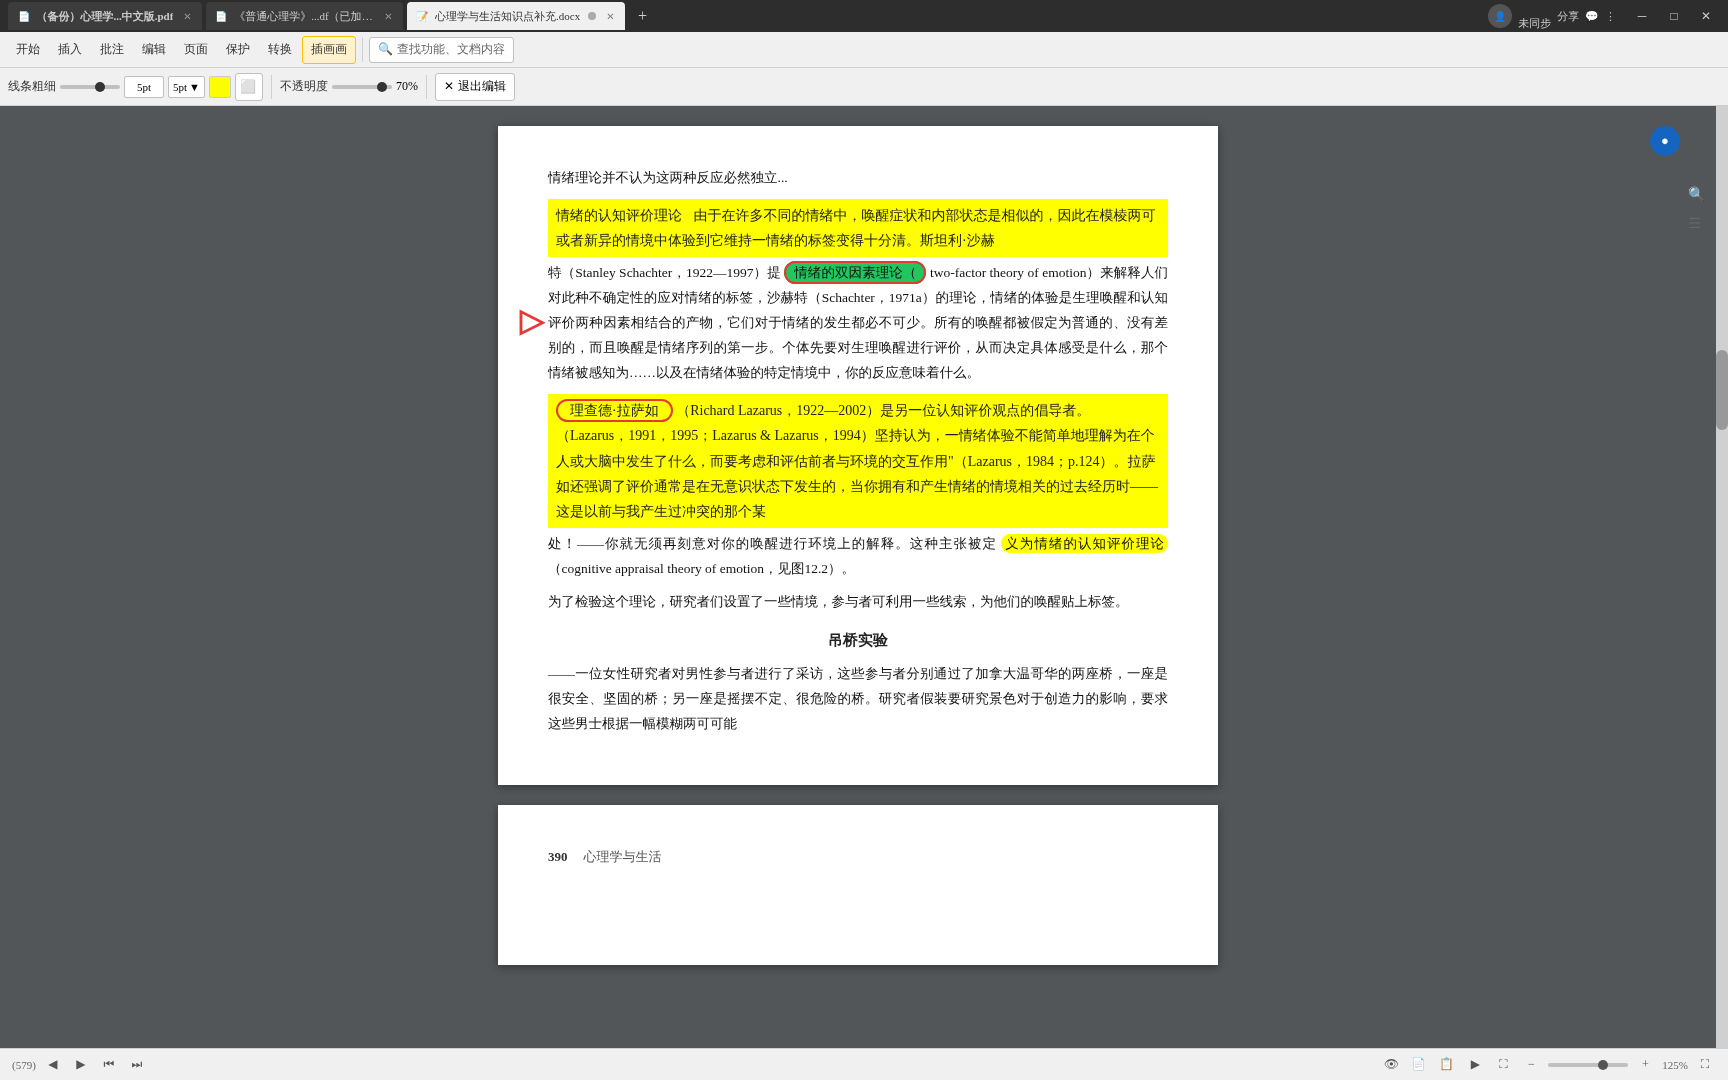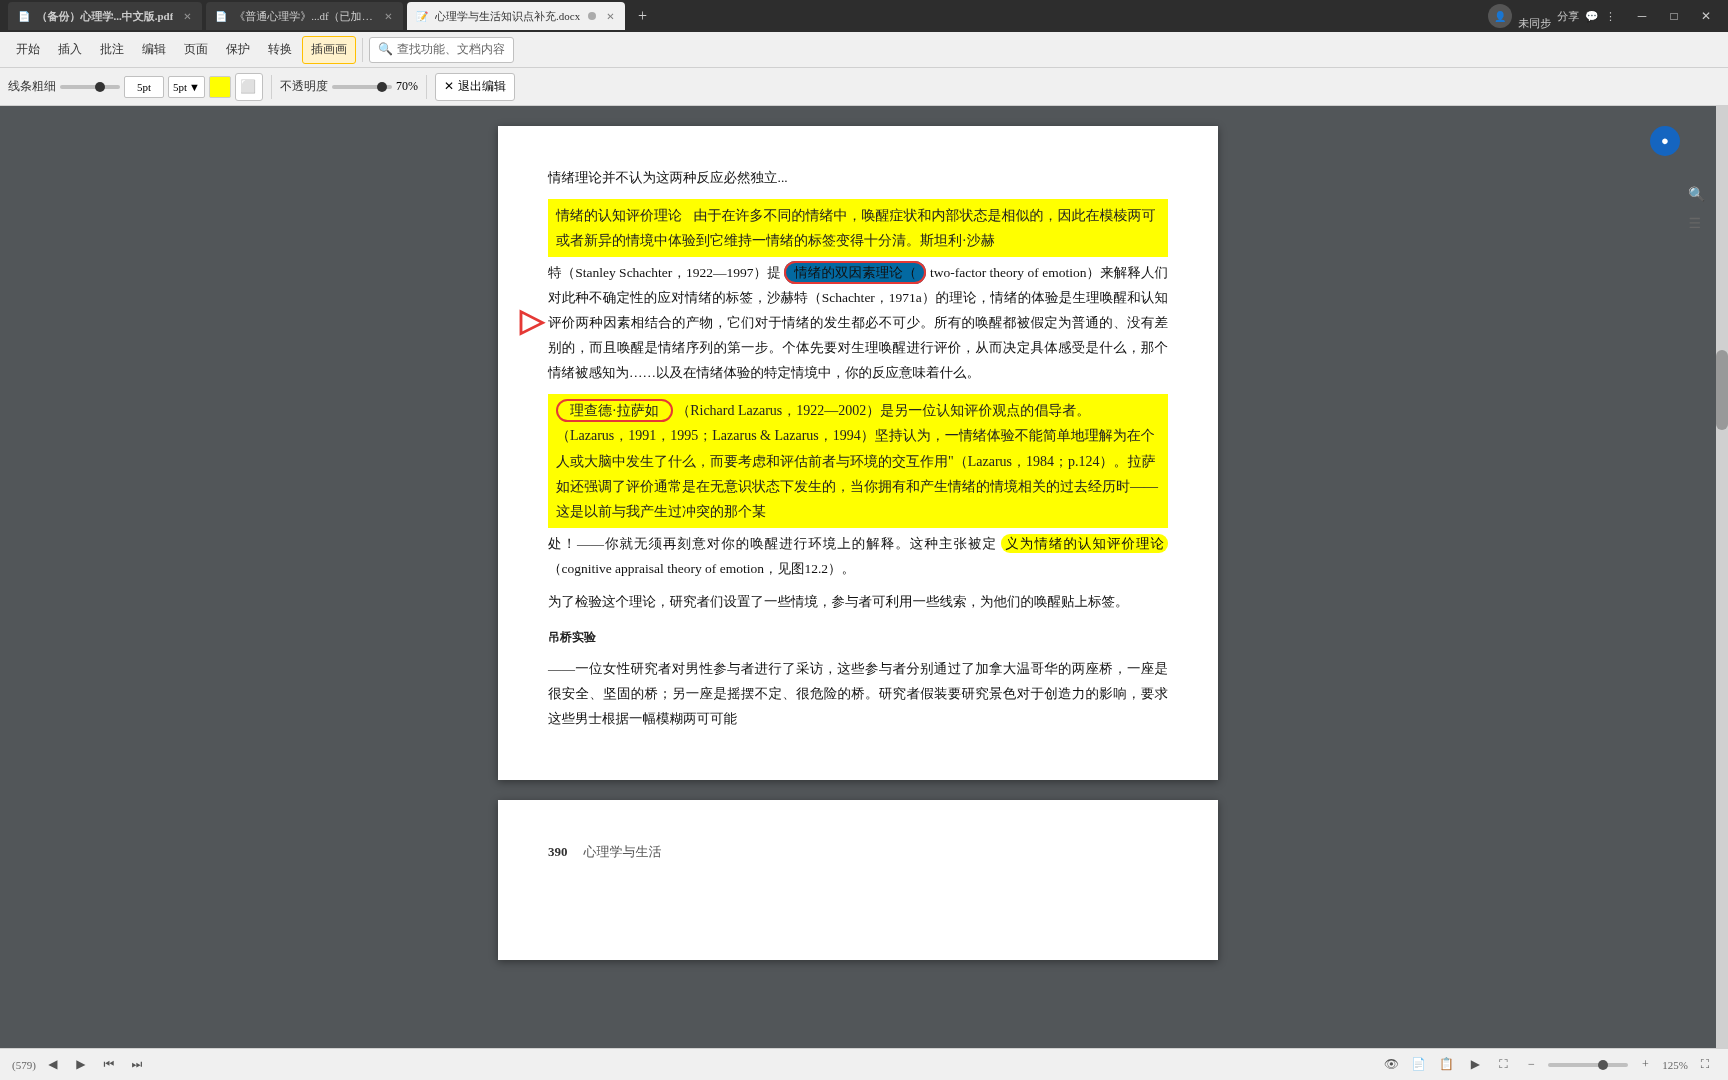--- a/index.html
+++ b/index.html
@@ -299,24 +299,24 @@
 
     .paragraph {
       margin-bottom: 8px;
       line-height: 1.85;
       font-size: 13.5px;
       color: #111;
       text-align: justify;
     }
 
     .section-title {
-      text-align: left;
+      text-align: center;
       font-weight: bold;
       margin: 12px 0 8px;
-      font-size: 12px;
+      font-size: 15px;
     }
 
     .page-num {
       font-size: 13px;
       font-weight: bold;
       color: #333;
     }
 
     .page-header-row {
       display: flex;
@@ -465,21 +465,21 @@
           <span>情绪理论并不认为这两种反应必然独立...</span>
         </p>
 
         <div style="background:#ffff00; padding:4px 8px; margin-bottom:4px; display:block;">
           <span>情绪的认知评价理论</span>
           <span style="margin-left:8px;">由于在许多不同的情绪中，唤醒症状和内部状态是相似的，因此在模棱两可或者新异的情境中体验到它维持一情绪的标签变得十分清。斯坦利·沙赫</span>
         </div>
 
         <p class="paragraph">
           特（Stanley Schachter，1922—1997）提
-          <span style="background:#0369a1; border: 2px solid #e53935; border-radius: 20px; padding: 2px 8px; display:inline;">情绪的双因素理论（</span>
+          <span style="background:#22c55e; border: 2px solid #e53935; border-radius: 20px; padding: 2px 8px; display:inline;">情绪的双因素理论（</span>
           two-factor theory of emotion）来解释人们对此种不确定性的应对情绪的标签，沙赫特（Schachter，1971a）的理论，情绪的体验是生理唤醒和认知评价两种因素相结合的产物，它们对于情绪的发生都必不可少。所有的唤醒都被假定为普通的、没有差别的，而且唤醒是情绪序列的第一步。个体先要对生理唤醒进行评价，从而决定具体感受是什么，那个情绪被感知为……以及在情绪体验的特定情境中，你的反应意味着什么。
         </p>
 
         <div style="background:#ffff00; padding:4px 8px; margin-bottom:4px;">
           <span style="border: 2px solid #e53935; border-radius: 30px; padding: 2px 12px; display:inline;">理查德·拉萨如</span>
           <span>（Richard Lazarus，1922—2002）是另一位认知评价观点的倡导者。（Lazarus，1991，1995；Lazarus &amp; Lazarus，1994）坚持认为，一情绪体验不能简单地理解为在个人或大脑中发生了什么，而要考虑和评估前者与环境的交互作用"（Lazarus，1984；p.124）。拉萨如还强调了评价通常是在无意识状态下发生的，当你拥有和产生情绪的情境相关的过去经历时——这是以前与我产生过冲突的那个某</span>
         </div>
 
         <p class="paragraph">
           处！——你就无须再刻意对你的唤醒进行环境上的解释。这种主张被定

